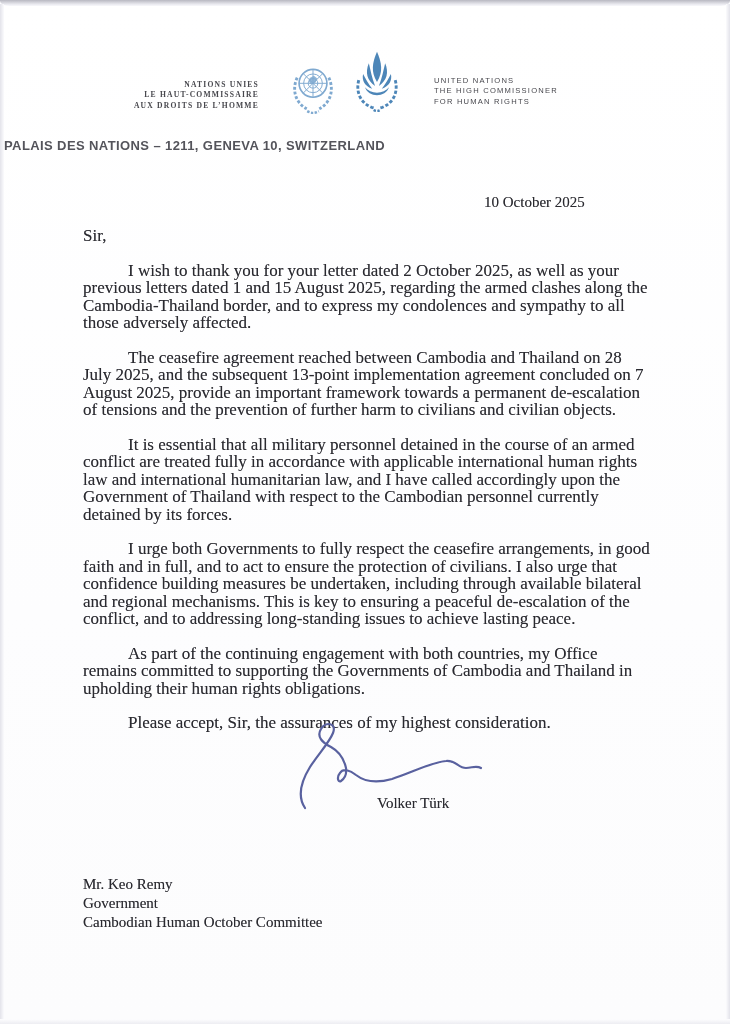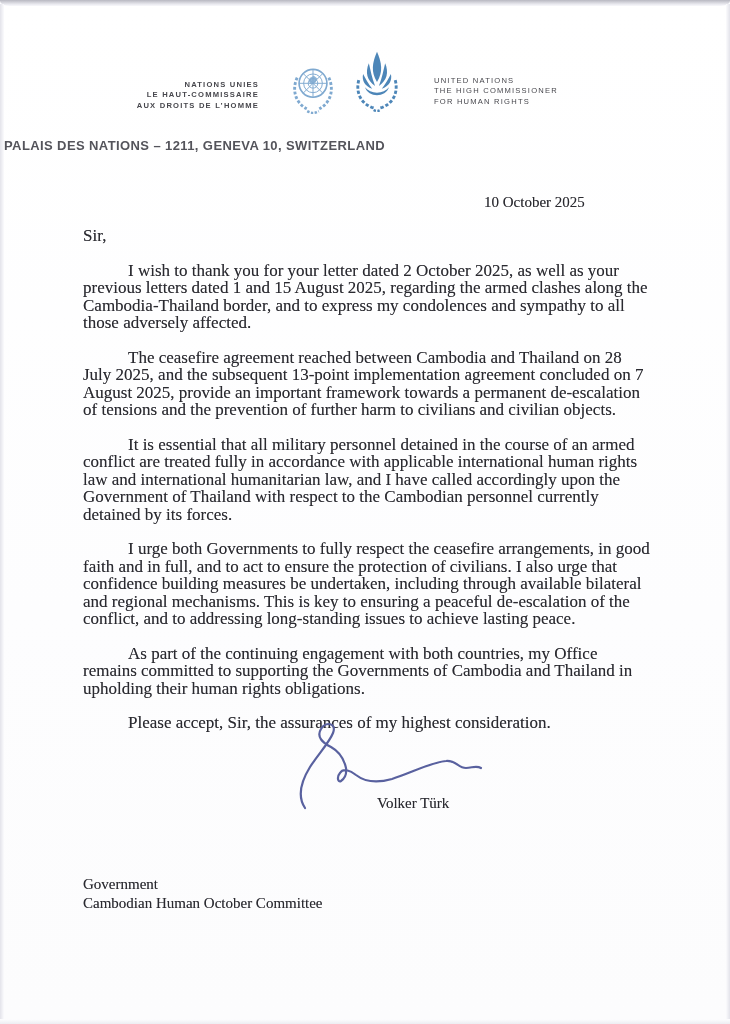--- a/index.html
+++ b/index.html
@@ -27,21 +27,21 @@
     background:linear-gradient(to top,#ededf2,#fdfdfe);}
   .page{
     position:absolute;inset:6px 4px 5px 4px;
     background:linear-gradient(180deg,#ffffff,#fdfdfe 60%,#fcfcfd);
     color:#29292e;
   }
   
   .lh-left{
     position:absolute;top:74px;left:80px;width:175px;
     text-align:right;
-    font-family:Liberation Sans, sans-serif;
+    font-family:Liberation Serif, serif;
     font-size:7.6px;line-height:10.4px;font-weight:bold;
     letter-spacing:1.2px;color:#47474d;
   }
   .lh-right{
     position:absolute;top:70px;left:430px;width:190px;
     text-align:left;
     font-family:"Liberation Sans", sans-serif;
     font-size:7.6px;line-height:10.4px;font-weight:normal;
     letter-spacing:1.2px;color:#47474d;
   }
@@ -158,20 +158,21 @@
                  C 50 48, 57 50, 63 55
                  C 72 62, 85 63, 99 59
                  C 118 53, 139 42, 153 41
                  C 163 40, 165 48, 173 48
                  C 179 48, 183 45, 188 48" fill="none" stroke="#59619f" stroke-width="2.2" stroke-linecap="round"></path>
       </svg>
       <div class="sig-name">Volker Türk</div>
     </div>
 
     <footer class="recipient">
+      <div>Mr. Keo Remy</div>
       <div>Government</div>
       <div>Cambodian Human October Committee</div>
     </footer>
 
   </div>
 
   <div class="edge-top"></div>
   <div class="edge-left"></div>
   <div class="edge-right"></div>
   <div class="edge-bottom"></div>

